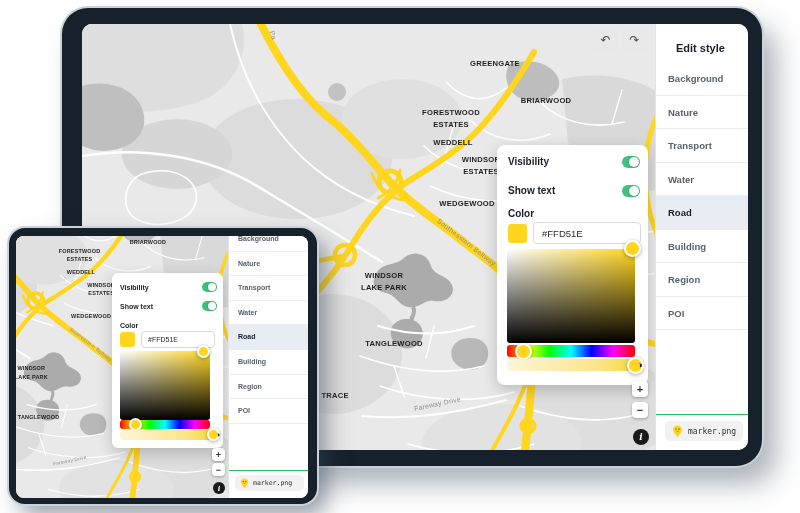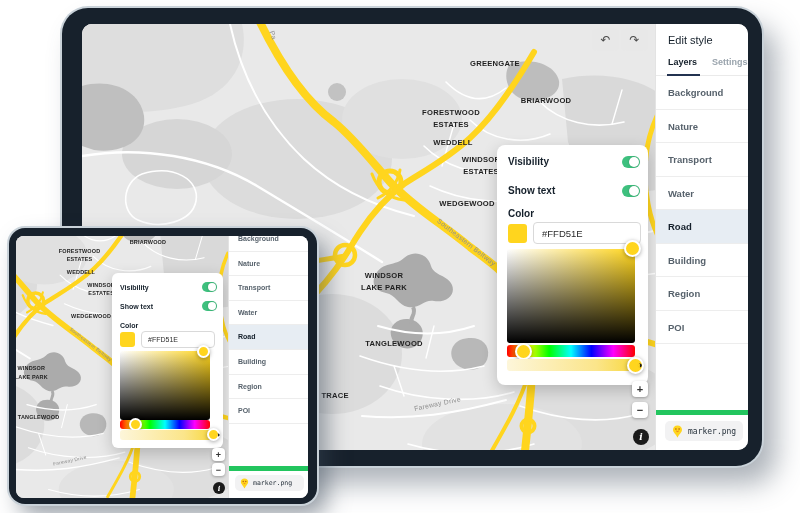--- a/index.html
+++ b/index.html
@@ -22,29 +22,29 @@
 
   
   .mlabel{font-family:"Liberation Sans",sans-serif;font-weight:700;font-size:7.6px;
           letter-spacing:.25px;fill:#1f1f1f;text-anchor:middle;}
   .rlabel{font-family:"Liberation Sans",sans-serif;font-weight:400;font-size:6.8px;
           letter-spacing:.3px;fill:#8e8e8e;text-anchor:middle;}
 
   
   .sidebar{position:absolute;left:573px;top:0;width:93px;height:426px;background:#fff;
            border-left:1px solid #e3e3e3;box-sizing:border-box;}
-  .sb-title{margin:0;padding:10px 0 0 12px;font-size:11px;font-weight:400;color:#15202b;}
+  .sb-title{margin:8px;padding:10px 0 0 12px;font-size:11px;font-weight:700;color:#15202b;}
   .sb-tabs{display:flex;gap:15px;padding:11px 12px 8px 12px;border-bottom:1px solid #eaeaea;}
   .tab{position:relative;font-size:9px;font-weight:700;color:#15202b;cursor:pointer;}
   .tab.inactive{color:#9aa4ad;font-weight:600;}
   .tab.active::after{content:"";position:absolute;left:-1px;right:-3px;bottom:-9px;height:2px;background:#233250;}
   .layer-item{height:33.5px;line-height:33.5px;padding-left:12px;font-size:9.5px;font-weight:600;
               color:#57626c;border-bottom:1px solid #ededed;box-sizing:border-box;}
   .layer-item.selected{background:#e7edf3;color:#15202b;font-weight:700;}
-  .asset-area{position:absolute;left:0;right:0;bottom:0;border-top:5px solid #22c55e;padding:6px 5px 9px 9px;}
+  .asset-area{position:absolute;left:0;right:0;bottom:0;border-top:1px solid #22c55e;padding:6px 5px 9px 9px;}
   .asset-chip{display:flex;align-items:center;gap:5px;height:20px;background:#f2f2f3;border-radius:5px;
               padding:0 7px;font-family:"DejaVu Sans Mono",monospace;font-size:8px;color:#26313b;}
   .asset-chip svg{flex:0 0 auto;}
 
   
   .panel-sm{position:absolute;left:212px;top:0;width:80px;height:262px;background:#fff;
             border-left:1px solid #e3e3e3;box-sizing:border-box;overflow:hidden;}
   .panel-sm .layers{margin-top:-9px;}
   .panel-sm .layer-item{height:24.6px;line-height:24.6px;padding-left:9px;font-size:7px;}
   .panel-sm .asset-area{padding:4px 4px 7px 6px;}
@@ -243,24 +243,20 @@
         <div class="pkhandle a-h"></div>
         <span class="contrast">◑</span>
       </div>
 
       <div class="zbtn big-zin">+</div>
       <div class="zbtn big-zout">−</div>
       <div class="infobtn big-info">i</div>
 
       <aside class="sidebar">
         <h2 class="sb-title">Edit style</h2>
-        <div class="sb-tabs">
-          <span class="tab active">Layers</span>
-          <span class="tab inactive">Settings</span>
-        </div>
         <div class="layers">
             <div class="layer-item">Background</div>
             <div class="layer-item">Nature</div>
             <div class="layer-item">Transport</div>
             <div class="layer-item">Water</div>
             <div class="layer-item selected">Road</div>
             <div class="layer-item">Building</div>
             <div class="layer-item">Region</div>
             <div class="layer-item">POI</div>
           </div>

